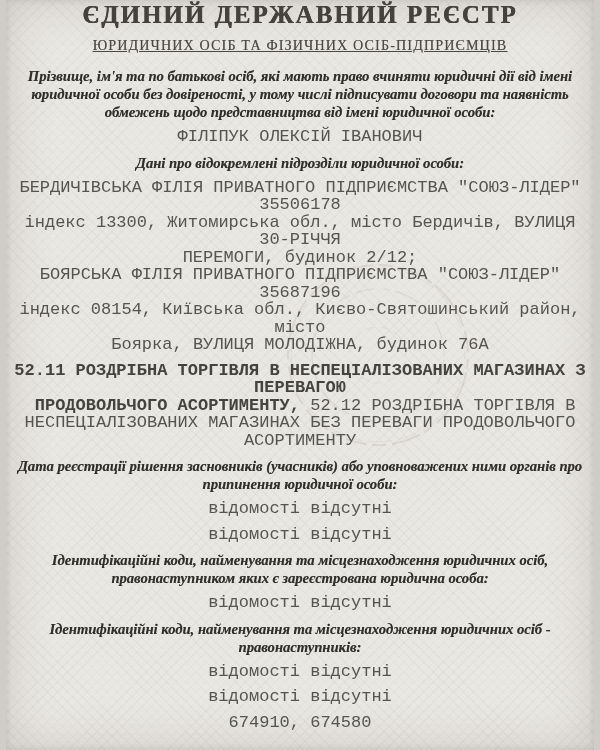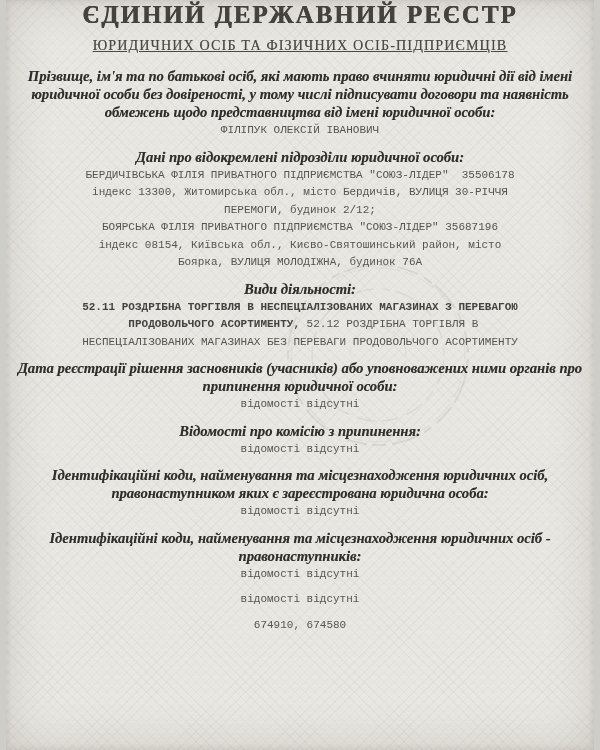--- a/index.html
+++ b/index.html
@@ -52,25 +52,25 @@
     font-style: italic;
     font-weight: bold;
     font-size: 14.6px;
     line-height: 18px;
     color: #302e2a;
     white-space: pre-wrap;
     text-shadow: 0.2px 0 0.3px rgba(48,46,42,0.5);
   }
   .field-value {
     font-family: "Liberation Mono", "DejaVu Sans Mono", monospace;
-    font-size: 11px;
+    font-size: 17px;
     line-height: 17.5px;
     color: #56544f;
     white-space: pre-wrap;
-    margin-top: 1px;
+    margin-top: 7px;
   }
   .field-value .bold-seg {
     font-weight: bold;
     color: #454340;
   }
   .stamp {
     position: absolute;
     left: 272px;
     top: 258px;
     z-index: 1;
@@ -109,34 +109,32 @@
       <div class="field-label">Дані про відокремлені підрозділи юридичної особи:</div>
       <div class="field-value">БЕРДИЧІВСЬКА ФІЛІЯ ПРИВАТНОГО ПІДПРИЄМСТВА "СОЮЗ-ЛІДЕР"  35506178
 індекс 13300, Житомирська обл., місто Бердичів, ВУЛИЦЯ 30-РІЧЧЯ
 ПЕРЕМОГИ, будинок 2/12;
 БОЯРСЬКА ФІЛІЯ ПРИВАТНОГО ПІДПРИЄМСТВА "СОЮЗ-ЛІДЕР" 35687196
 індекс 08154, Київська обл., Києво-Святошинський район, місто
 Боярка, ВУЛИЦЯ МОЛОДІЖНА, будинок 76А</div>
     </div>
 
     <div class="section">
-      <div class="field-label">Види діяльності:</div>
       <div class="field-value"><span class="bold-seg">52.11 РОЗДРІБНА ТОРГІВЛЯ В НЕСПЕЦІАЛІЗОВАНИХ МАГАЗИНАХ З ПЕРЕВАГОЮ
  ПРОДОВОЛЬЧОГО АСОРТИМЕНТУ,</span><span> 52.12 РОЗДРІБНА ТОРГІВЛЯ В
 НЕСПЕЦІАЛІЗОВАНИХ МАГАЗИНАХ БЕЗ ПЕРЕВАГИ ПРОДОВОЛЬЧОГО АСОРТИМЕНТУ</span></div>
     </div>
 
     <div class="section">
       <div class="field-label">Дата реєстрації рішення засновників (учасників) або уповноважених ними органів про
 припинення юридичної особи:</div>
       <div class="field-value">відомості відсутні</div>
     </div>
 
     <div class="section">
-      <div class="field-label">Відомості про комісію з припинення:</div>
       <div class="field-value">відомості відсутні</div>
     </div>
 
     <div class="section">
       <div class="field-label">Ідентифікаційні коди, найменування та місцезнаходження юридичних осіб,
 правонаступником яких є зареєстрована юридична особа:</div>
       <div class="field-value">відомості відсутні</div>
     </div>
 
     <div class="section">

